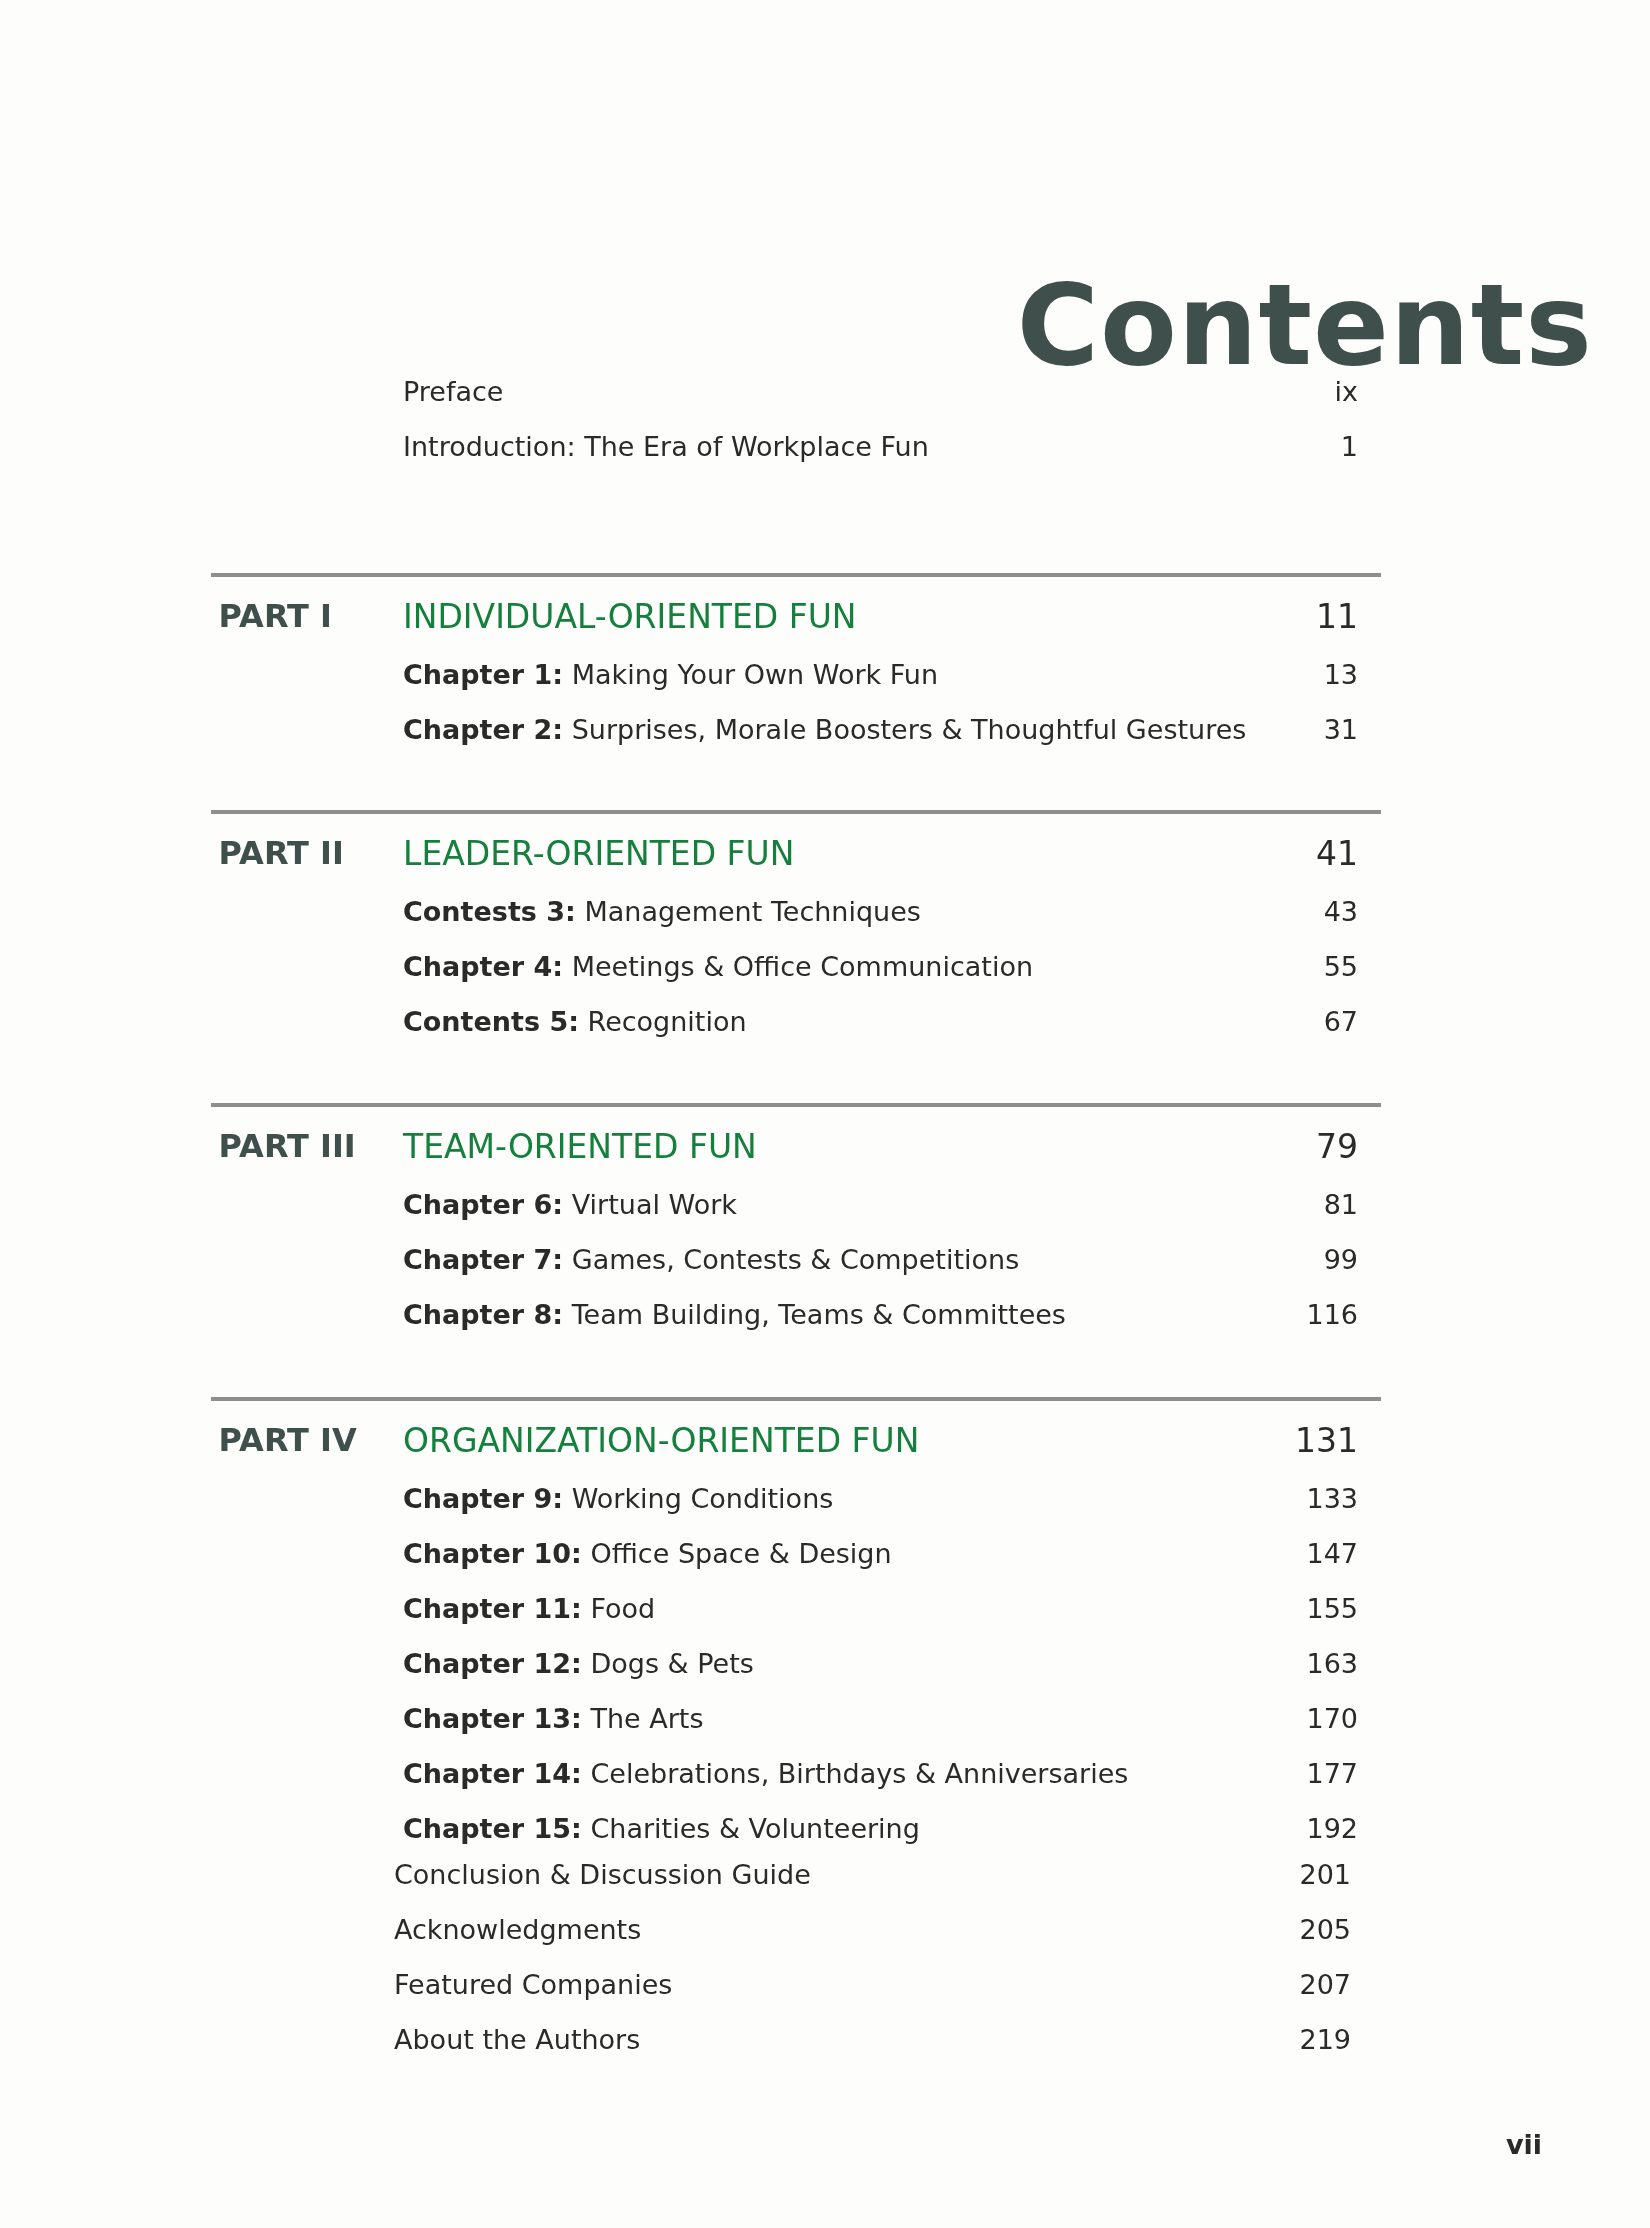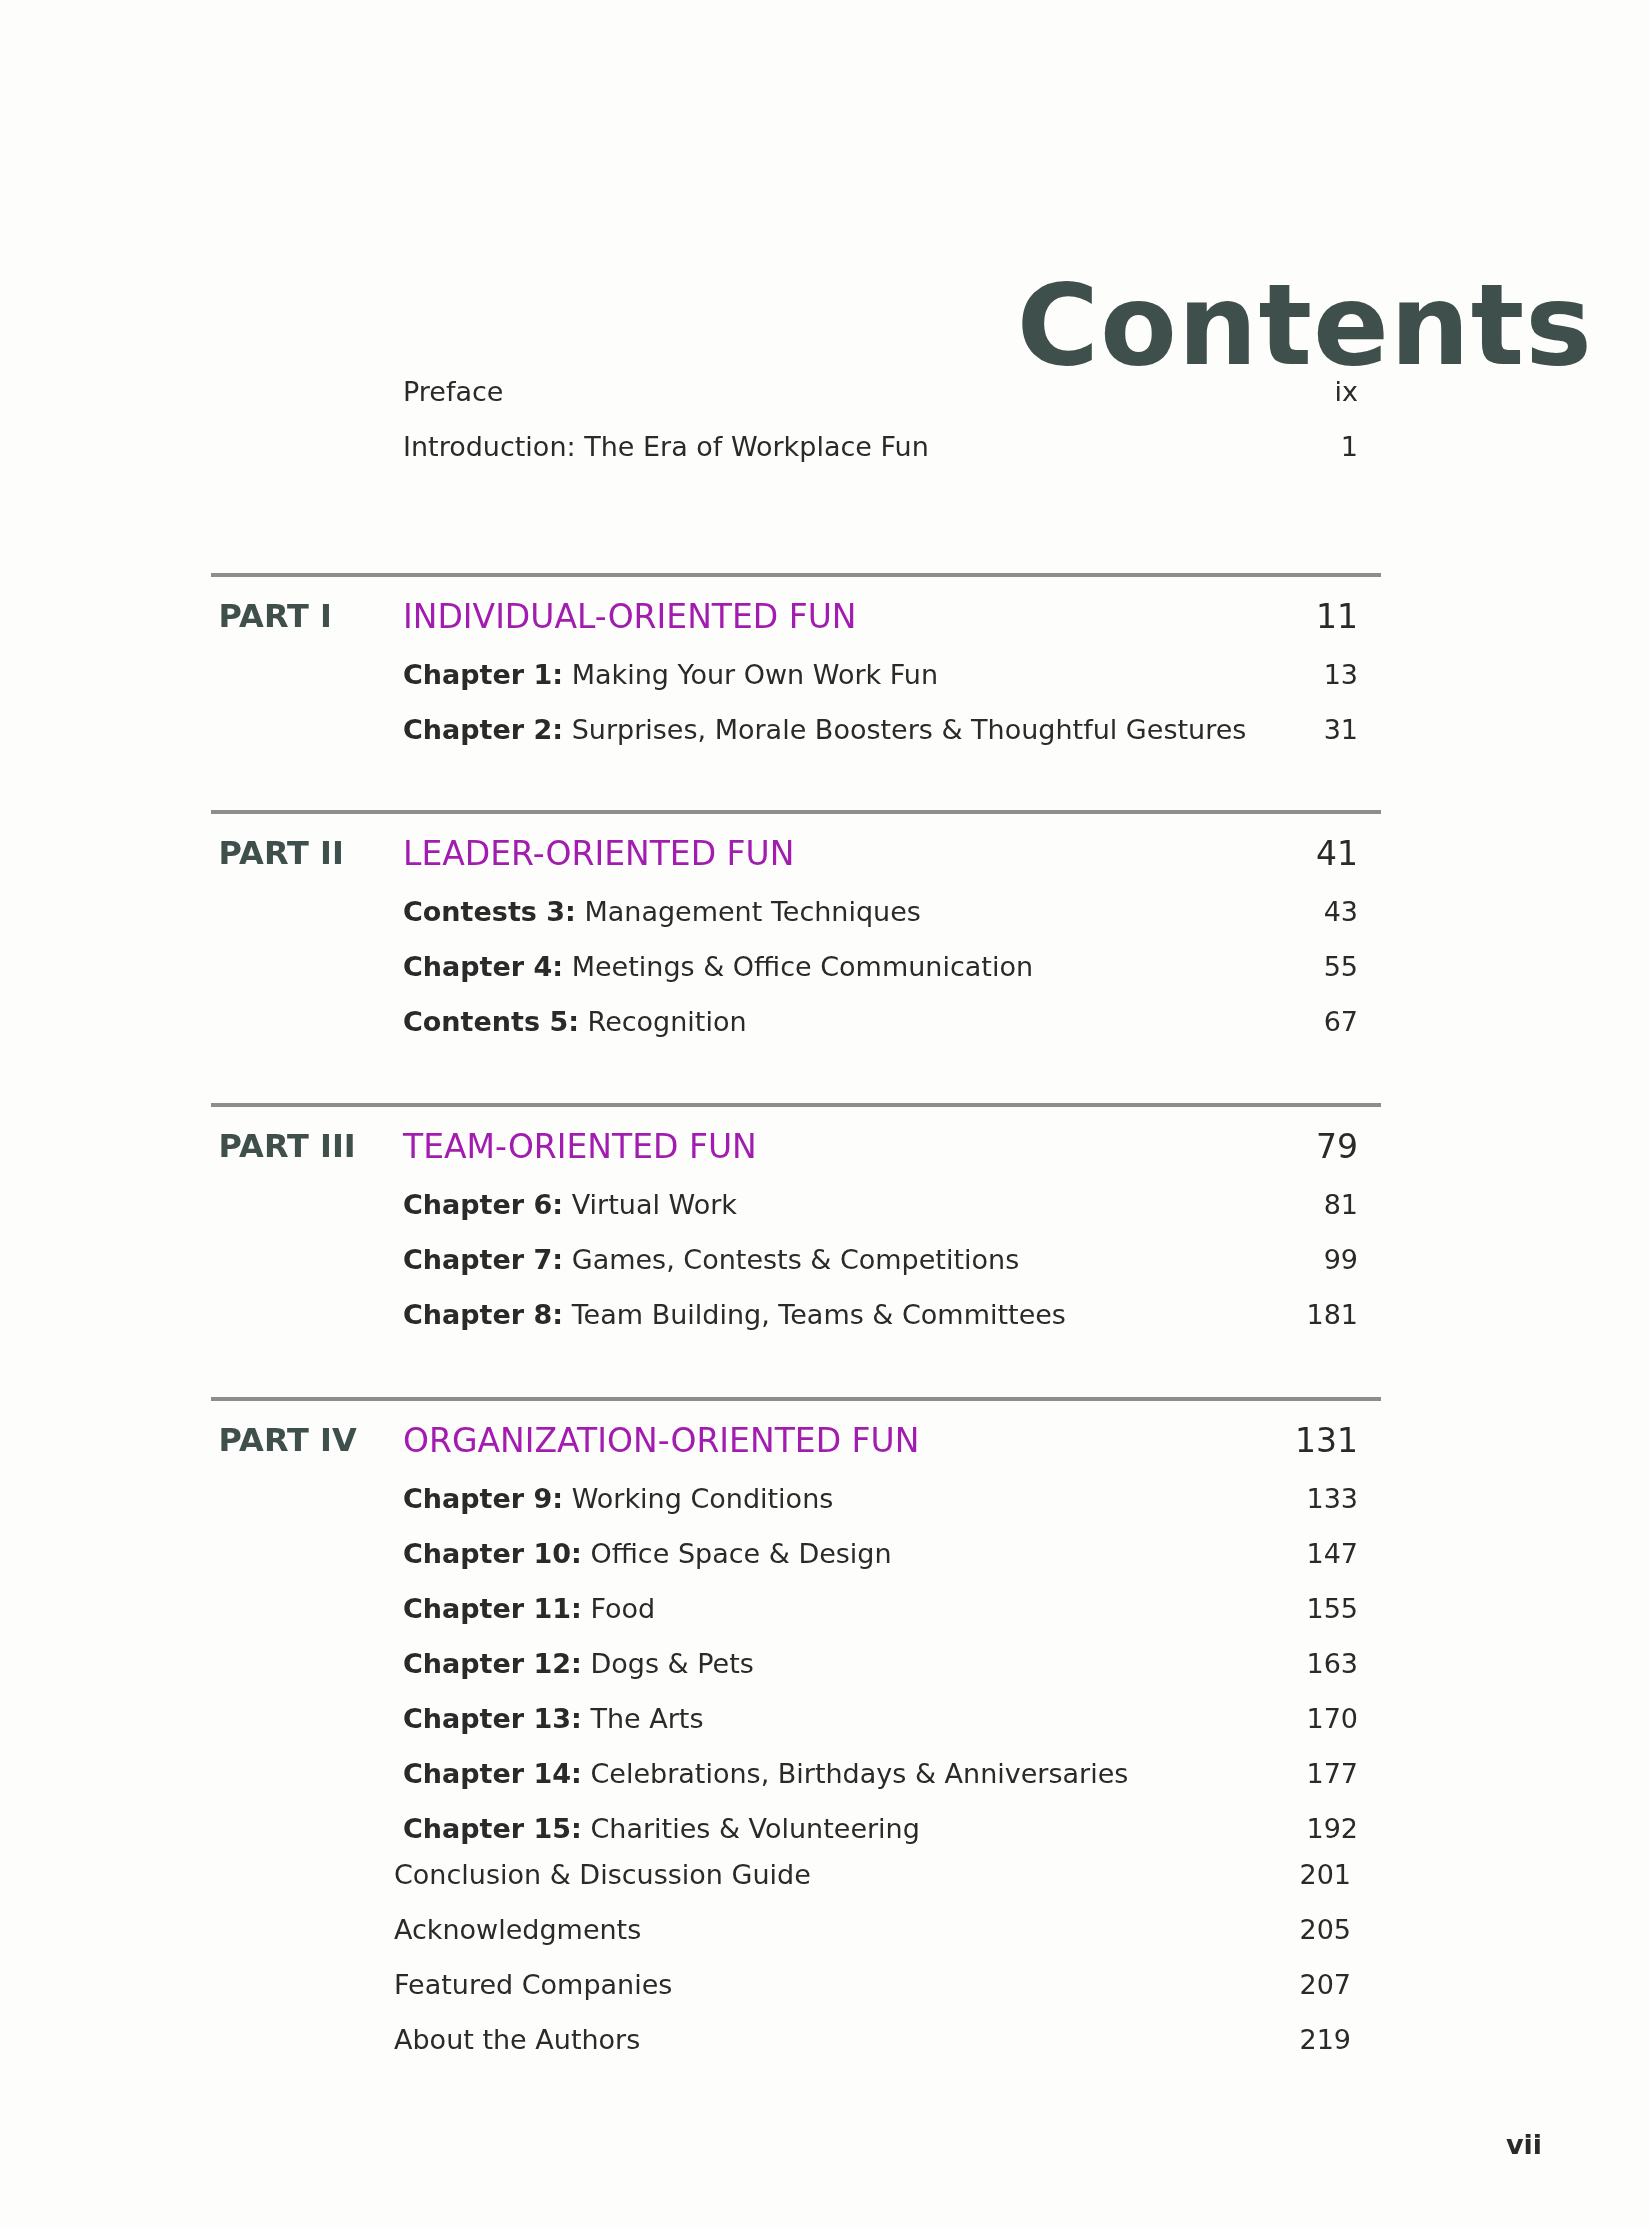--- a/index.html
+++ b/index.html
@@ -53,21 +53,21 @@
   }
   .part-num {
     position: absolute; left: 7.6px;
     font-weight: bold;
     font-size: 32px;
     color: #3f4f4b;
   }
   .part-title {
     position: absolute; left: 192px;
     font-size: 33px;
-    color: #a21caf;
+    color: #15803d;
   }
   .part-page {
     position: absolute; right: 23px;
     font-size: 33px;
   }
   .chapters { margin-left: 192px; margin-right: 23px; }
   .ch-num { font-weight: bold; }
   .back {
     position: absolute;
     left: 394px; width: 957px;
@@ -150,21 +150,21 @@
     <div class="row">
       <span class="label"><span class="ch-num">Chapter 6:</span> <span>Virtual Work</span></span>
       <span class="page">81</span>
     </div>
     <div class="row">
       <span class="label"><span class="ch-num">Chapter 7:</span> <span>Games, Contests &amp; Competitions</span></span>
       <span class="page">99</span>
     </div>
     <div class="row">
       <span class="label"><span class="ch-num">Chapter 8:</span> <span>Team Building, Teams &amp; Committees</span></span>
-      <span class="page">181</span>
+      <span class="page">116</span>
     </div>
   </div>
 </div>
 
 <div class="part" style="top:1357px;">
   <div class="rule"></div>
   <div class="part-head">
     <span class="part-num">PART IV</span>
     <span class="part-title">ORGANIZATION-ORIENTED FUN</span>
     <span class="part-page">131</span>

